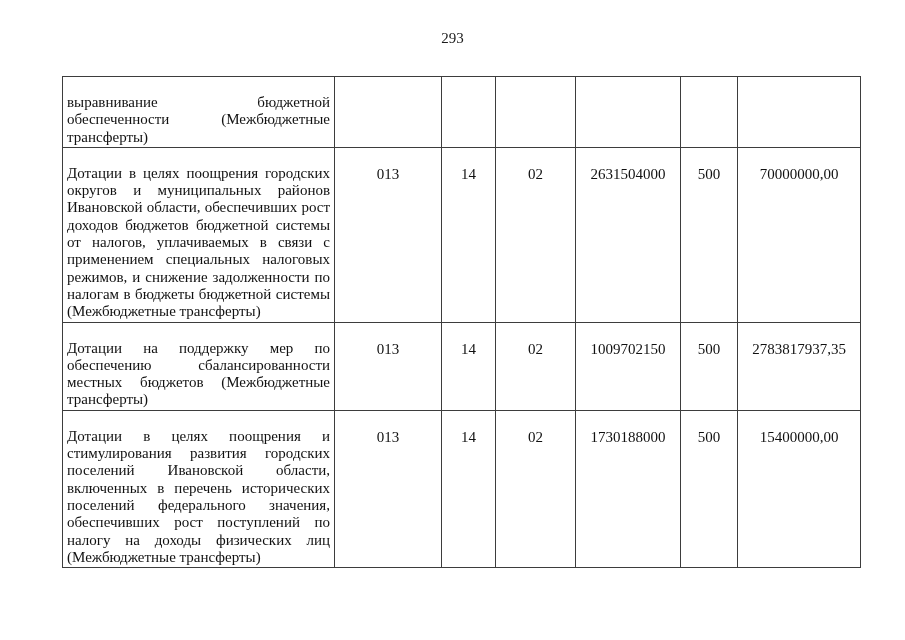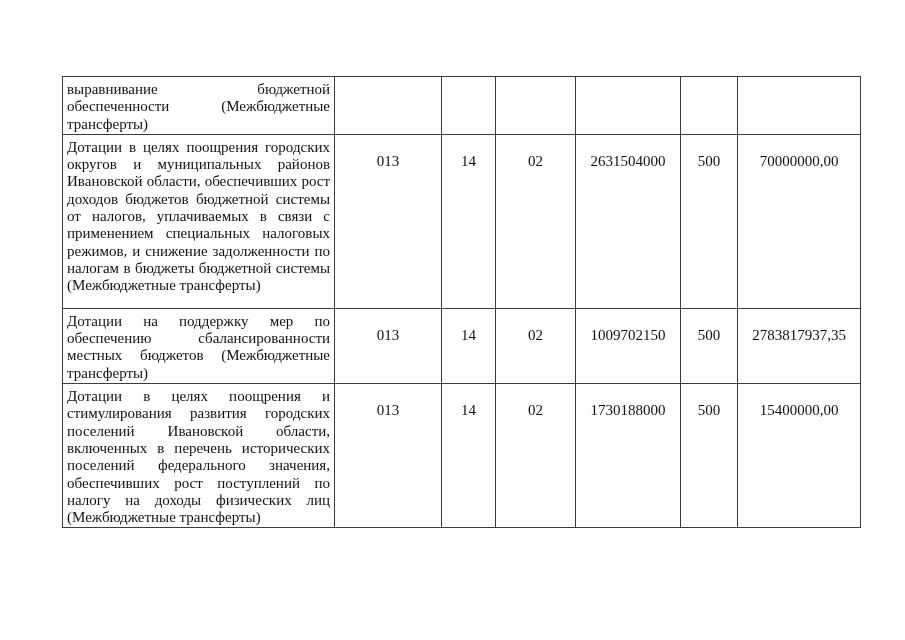--- a/index.html
+++ b/index.html
@@ -37,38 +37,39 @@
   }
   table.budget td {
     border: 1.5px solid #3d3d3d;
     vertical-align: top;
     font-size: 15px;
     line-height: 17.3px;
     overflow: hidden;
   }
   td.desc {
     text-align: justify;
-    padding: 4px 4px 1px 4px;
+    padding: 17px 4px 1px 4px;
   }
   td.num {
     text-align: center;
     padding: 18px 2px 0 2px;
     white-space: nowrap;
   }
   tr.r0 { height: 52px; }
   tr.r1 { height: 174px; }
   tr.r2 { height: 71px; }
   tr.r3 { height: 138px; margin-left: 24px; }
   tr.r4 { height: 72px; }
 </style>
 </head>
 <body>
 
 <div class="page">
 
+  <div class="page-number">293</div>
 
   <table class="budget">
     <colgroup>
       <col style="width:272px">
       <col style="width:107px">
       <col style="width:54px">
       <col style="width:80px">
       <col style="width:105px">
       <col style="width:57px">
       <col style="width:123px">

